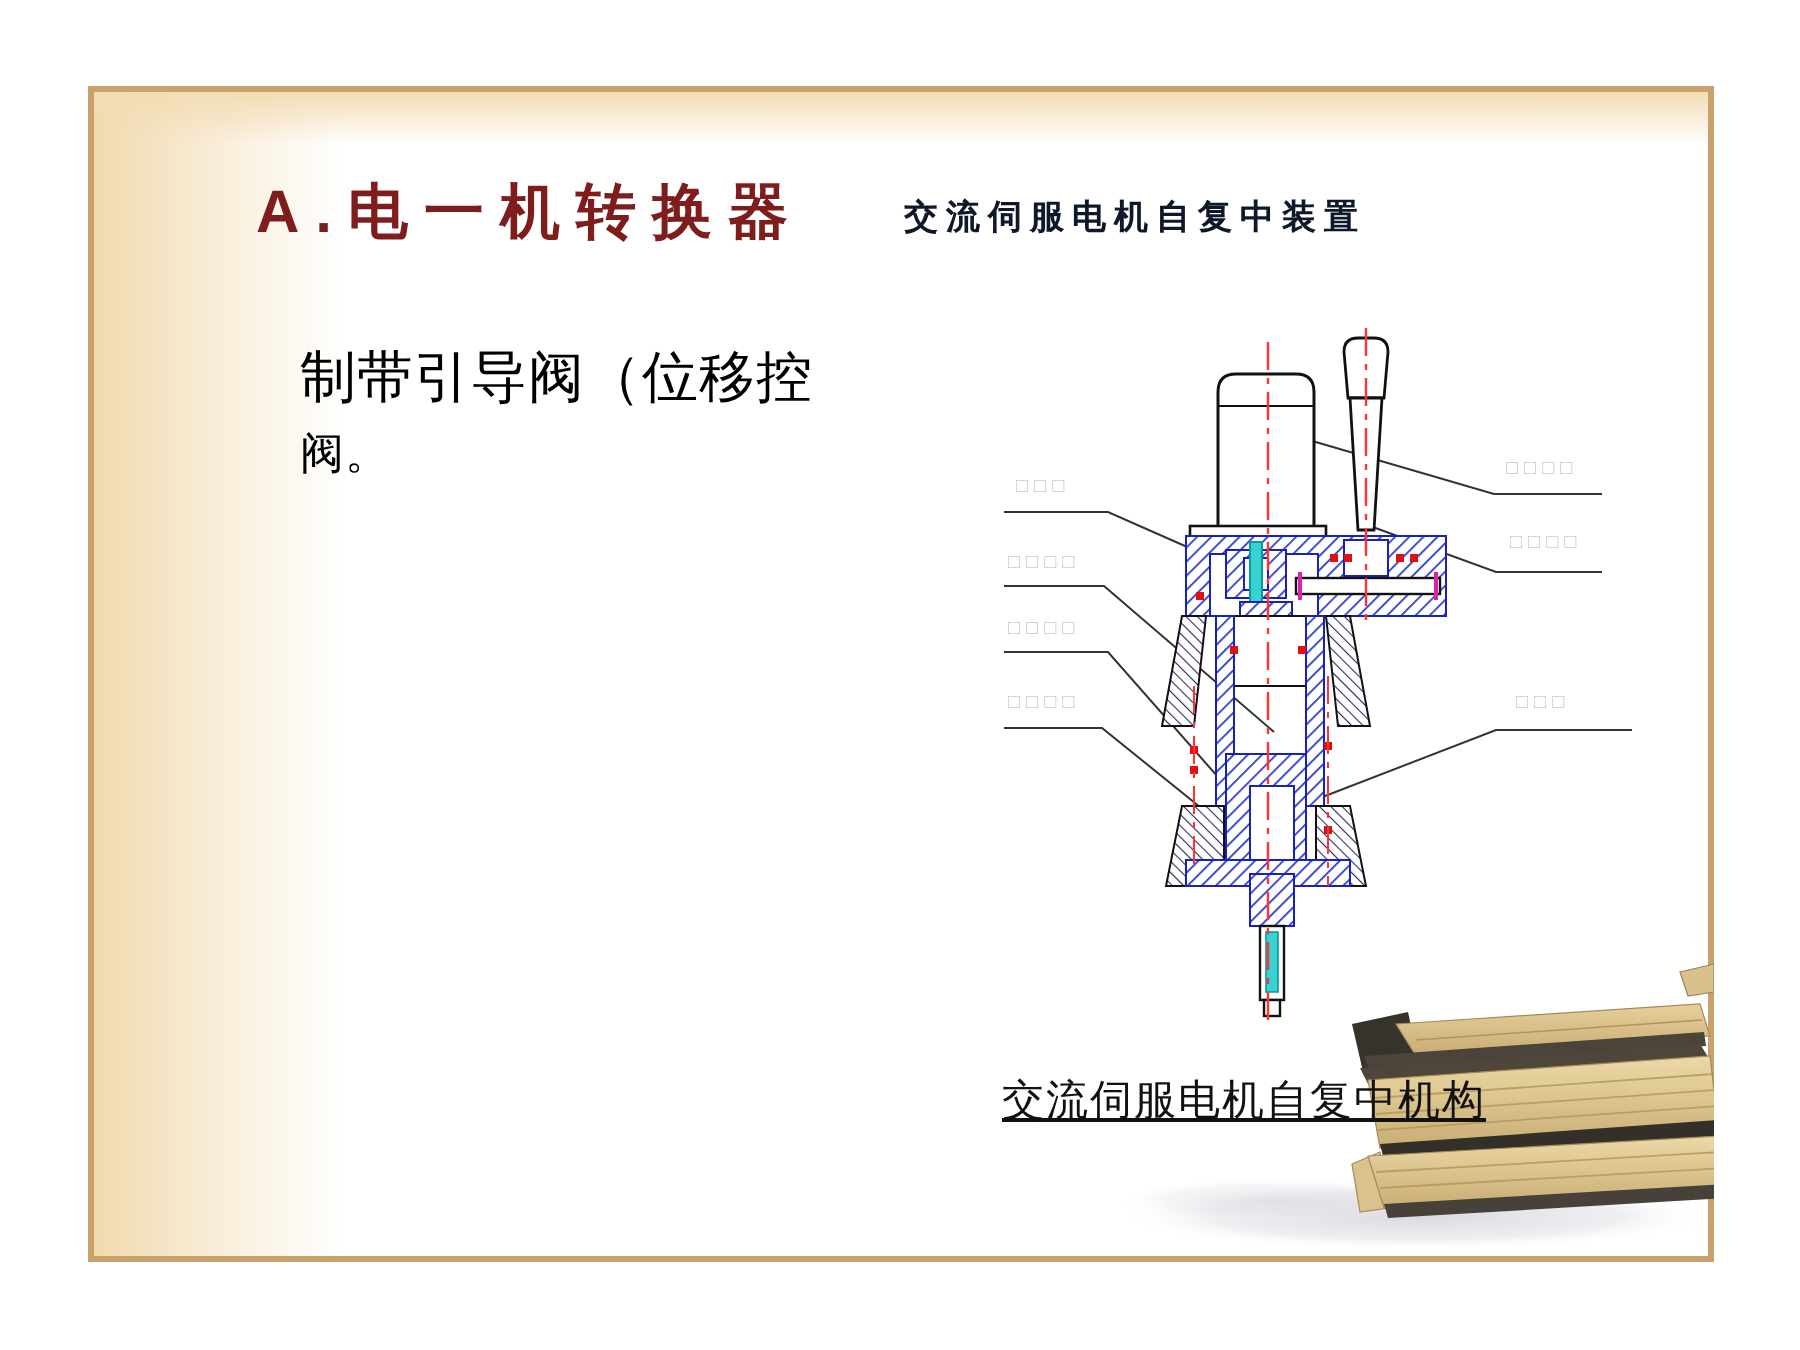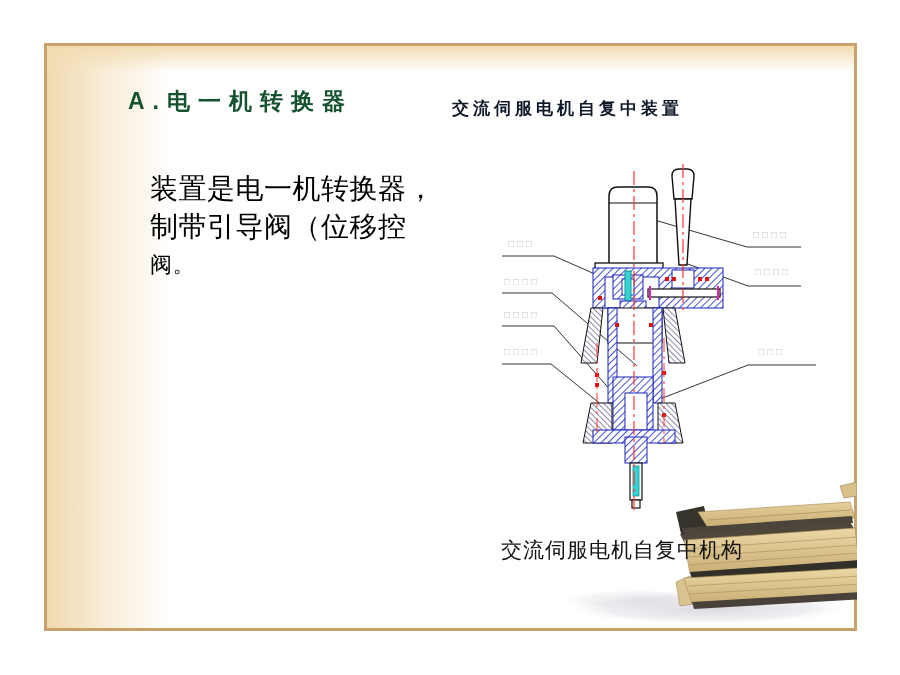--- a/index.html
+++ b/index.html
@@ -11,21 +11,21 @@
   .panel{
     position:absolute;left:44px;top:43px;width:807px;height:582px;
     border:3px solid #c9a26b;
     background:
       linear-gradient(to bottom,#f2dcb3 0px,rgba(242,220,179,0) 26px),
       linear-gradient(to right,#f0d9ae 0px,rgba(242,220,179,.55) 55px,rgba(242,220,179,0) 125px),
       #ffffff;
   }
   .page-title{
     position:absolute;left:128px;top:86px;
-    font-size:23px;font-weight:bold;letter-spacing:8px;color:#14532d;
+    font-size:30px;font-weight:bold;letter-spacing:8px;color:#7f1d1d;
     white-space:nowrap;
   }
   .page-subtitle{
     position:absolute;left:452px;top:97px;
     font-size:17px;font-weight:bold;letter-spacing:4px;color:#0f172a;
     white-space:nowrap;
   }
   .body-text{
     position:absolute;left:150px;top:170px;width:330px;color:#000000;
   }
@@ -33,34 +33,33 @@
     font-size:28px;line-height:38px;letter-spacing:0.5px;white-space:nowrap;
   }
   .body-text .bline.small{font-size:22px;}
   .diagram{position:absolute;left:470px;top:163px;width:360px;height:352px;}
   .dlabel{
     position:absolute;font-size:10px;line-height:10px;color:#c9c9c9;
     letter-spacing:3px;white-space:nowrap;
   }
   .figure-caption{
     position:absolute;left:501px;top:536px;z-index:6;
-    font-size:21px;letter-spacing:1px;color:#111;white-space:nowrap;
+    font-size:21px;letter-spacing:1px;color:#111;white-space:nowrap;text-decoration:underline;
   }
   .books{position:absolute;left:558px;top:478px;width:299px;height:153px;z-index:3;}
 </style>
 </head>
 <body>
 
 <div class="panel"></div>
 
 <div class="page-title">A.电一机转换器</div>
 <div class="page-subtitle">交流伺服电机自复中装置</div>
 
 <div class="body-text">
-  <div class="bline">装置是电一机转换器，</div>
   <div class="bline">制带引导阀（位移控</div>
   <div class="bline small">阀。</div>
 </div>
 
 <svg class="diagram" viewBox="0 0 360 352" xmlns="http://www.w3.org/2000/svg">
   <defs>
     <pattern id="bh" width="5" height="5" patternUnits="userSpaceOnUse" patternTransform="rotate(45)">
       <rect width="5" height="5" fill="#ffffff"></rect>
       <line x1="0" y1="0" x2="0" y2="5" stroke="#2233cc" stroke-width="1.7"></line>
     </pattern>

